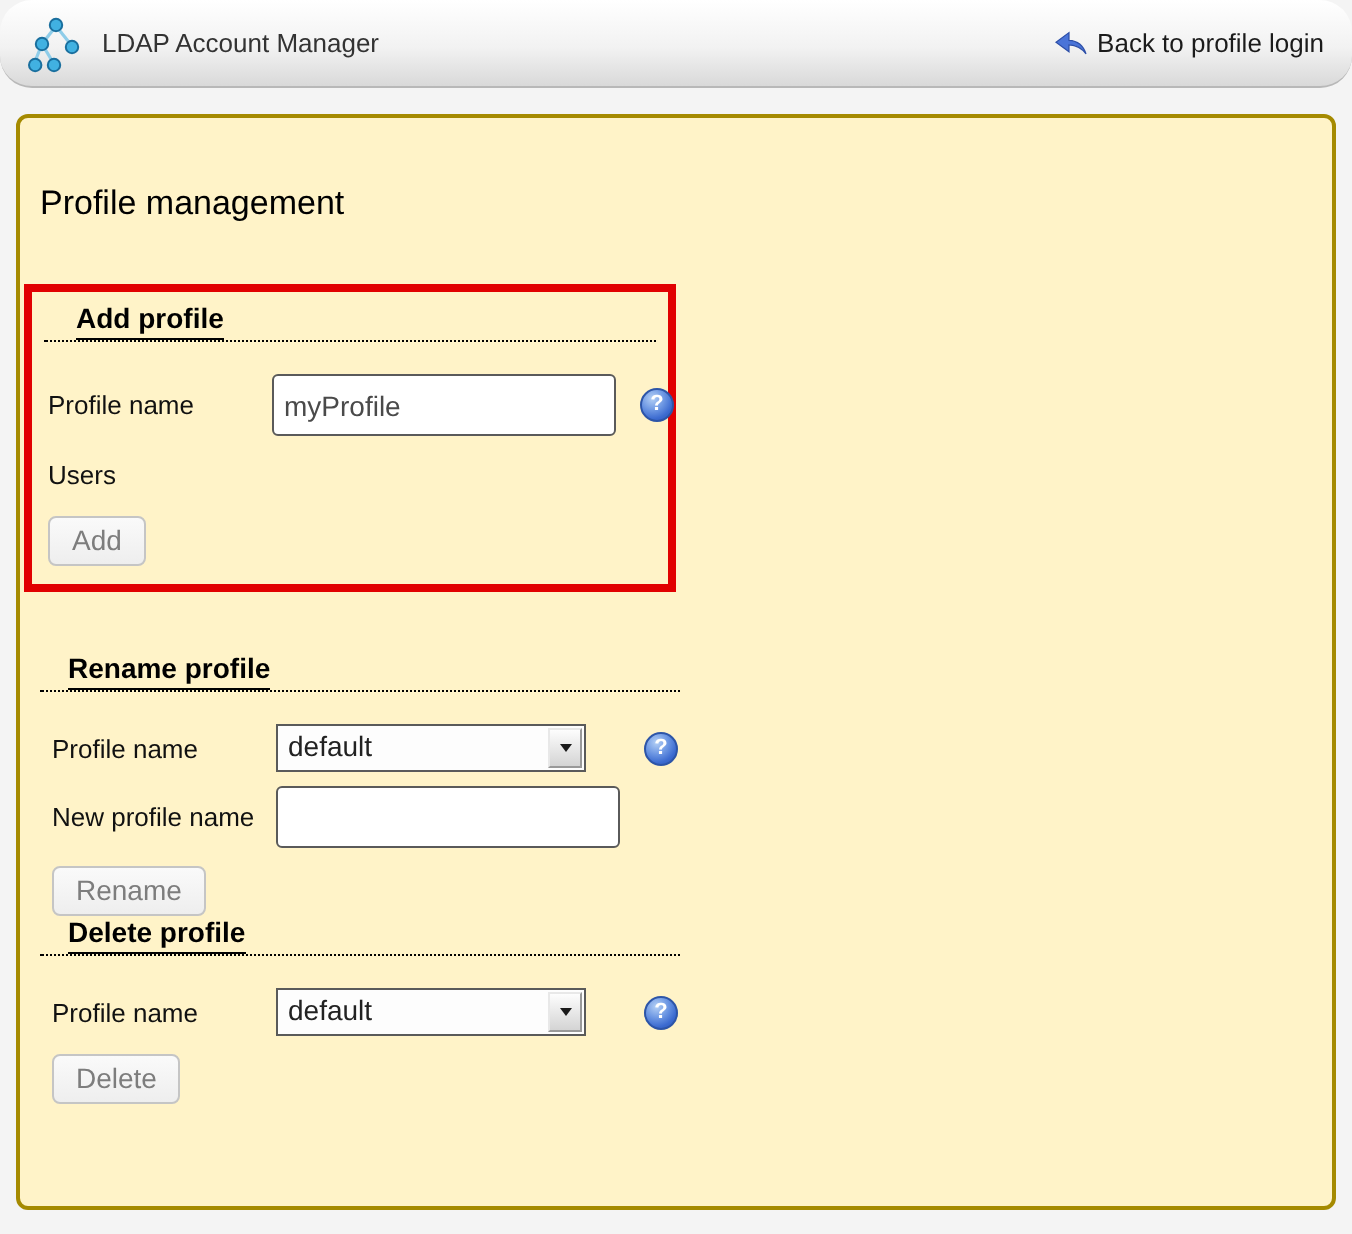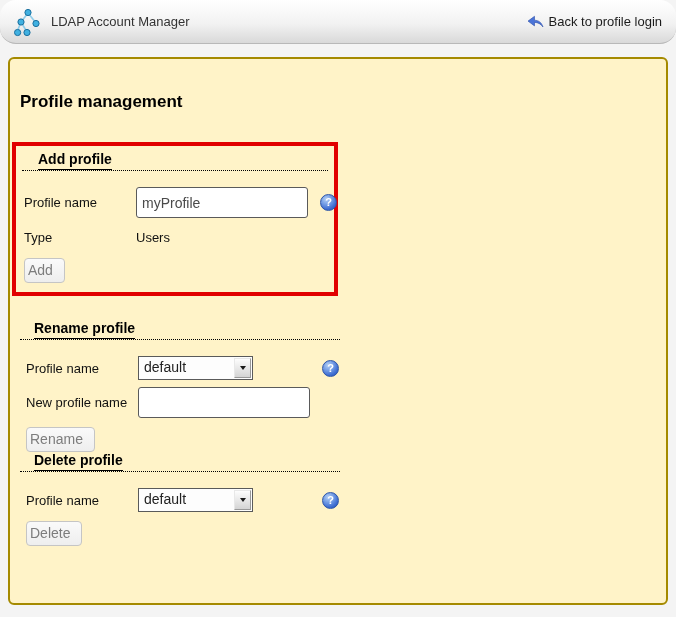--- a/index.html
+++ b/index.html
@@ -39,21 +39,21 @@
     width: 660px;
     height: 548px;
     margin: 13px 8px 0 8px;
     background: #FFF3C8;
     border: 2px solid #a58a00;
     border-radius: 6px;
     position: relative;
   }
   .page-title {
     font-size: 17px;
-    font-weight: bold;
+    font-weight: normal;
     color: #000;
     margin: 33px 0 0 10px;
   }
 
   
   .section-title {
     border-bottom: 1px dotted #000;
     padding: 0 0 3px 16px;
     font-size: 14px;
     font-weight: bold;
@@ -68,21 +68,21 @@
     margin: 30px 0 8px 2px;
     width: 326px;
     border: 4px solid #e10000;
     padding: 5px 6px 9px 6px;
   }
   .plain-section {
     margin-left: 10px;
     width: 320px;
   }
   .plain-section .section-title { padding-left: 14px; }
-  .sec-rename { margin-top: 24px; }
+  .sec-rename { margin-top: 30px; }
   .sec-delete { }
 
   .form-rows { margin-top: 16px; }
   .form-row {
     display: flex;
     align-items: center;
     margin: 0 0 7px 2px;
     min-height: 24px;
   }
   .plain-section .form-row { margin-left: 6px; }
@@ -108,21 +108,21 @@
     background: #ffffff;
     font-family: "Liberation Sans", sans-serif;
     font-size: 14px;
     color: #4a4a4a;
     padding: 1px 5px;
     outline: none;
   }
 
   
   .select {
-    width: 115px;
+    width: 155px;
     height: 24px;
     border: 1px solid #5a5a5a;
     background: #fdfdfd;
     display: inline-flex;
     align-items: stretch;
     cursor: default;
   }
   .sel-value {
     flex: 1;
     font-size: 14px;
@@ -171,21 +171,21 @@
   }
 
   .ui-button {
     margin: 2px 0 0 2px;
     background: linear-gradient(to bottom, #fafafa, #eeeeee);
     border: 1px solid #c5c5c5;
     border-radius: 4px;
     color: #7d7d7d;
     font-family: "Liberation Sans", sans-serif;
     font-size: 14px;
-    padding: 3px 11px 4px 3px;
+    padding: 3px 11px 4px 11px;
     cursor: pointer;
   }
   .plain-section .ui-button { margin-left: 6px; }
 </style>
 </head>
 <body>
 
 <div class="header">
   <span class="logo">
     <svg width="28" height="30" viewBox="0 0 28 30">
@@ -225,21 +225,20 @@
     </div>
     <div class="form-rows">
       <div class="form-row">
         <span class="form-label">Profile name</span>
         <span class="control-col">
           <input type="text" value="myProfile" style="">
         </span>
         <span class="help-icon"></span>
       </div>
       <div class="form-row">
-        <span class="form-label">Type</span>
         <span class="control-col">
           <span class="static-value">Users</span>
         </span>
       </div>
     </div>
     <button class="ui-button">Add</button>
   </div>
 
   <div class="plain-section sec-rename">
     <div class="section-title">

